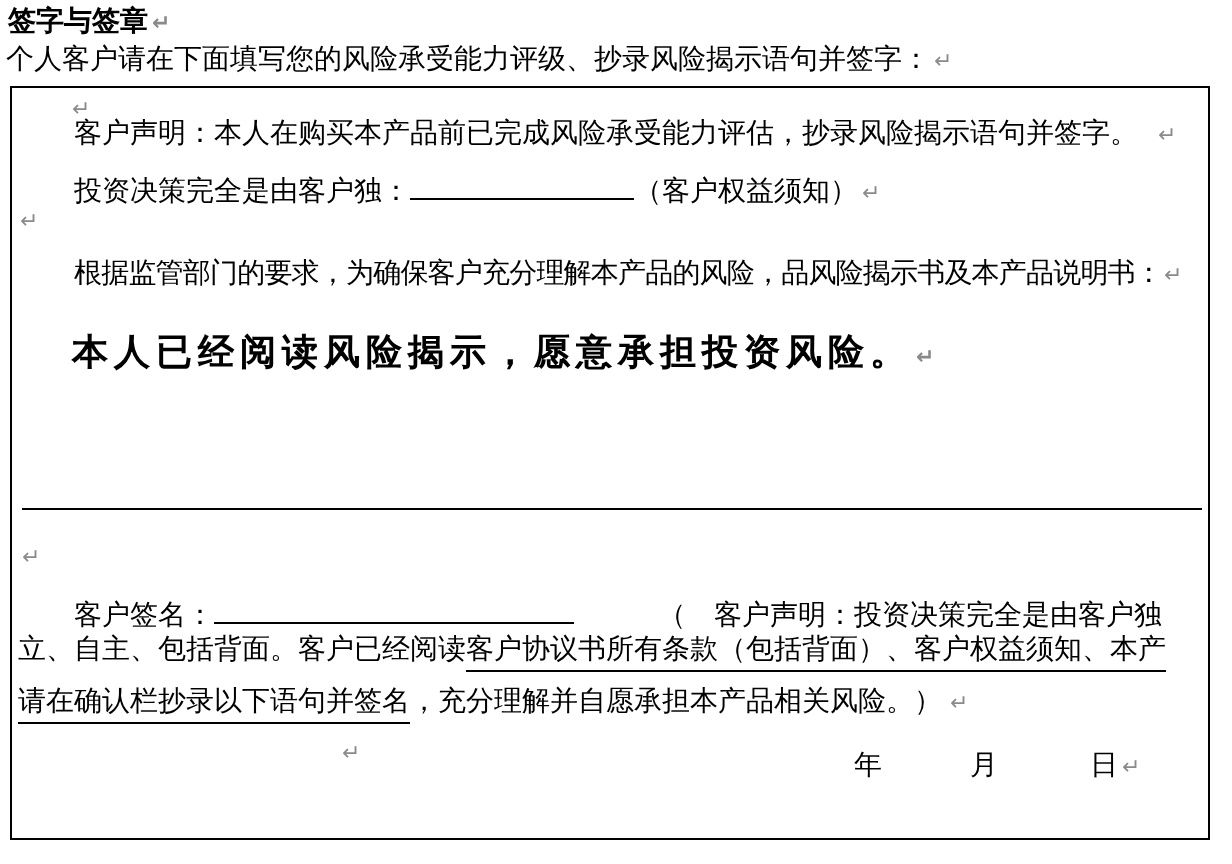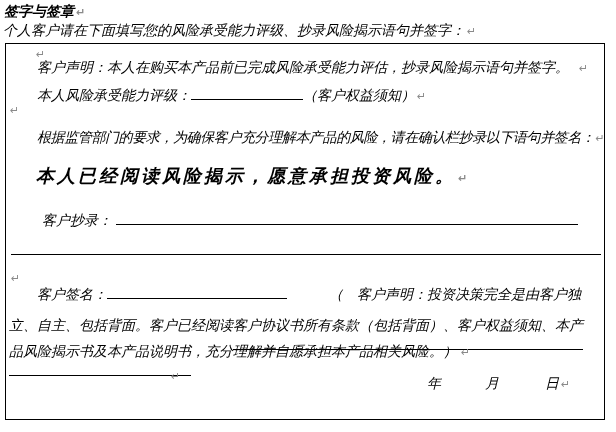--- a/index.html
+++ b/index.html
@@ -3,21 +3,20 @@
 <meta charset="utf-8">
 <style>
   html,body{margin:0;padding:0;background:#fff;}
   .page{
     position:relative;
     width:616px;height:432px;
     background:#fff;
     font-family:"Liberation Serif","DejaVu Serif",serif;
     font-size:14px;color:#000;
     overflow:hidden;
-    font-style:italic;
   }
   .line{position:absolute;white-space:nowrap;line-height:18px;}
   .bold{font-weight:bold;}
   .pilcrow{
     color:#8a8a8a;
     font-family:"DejaVu Sans",sans-serif;
     font-size:11px;
     vertical-align:baseline;
   }
   .pilcrow.inline{margin-left:10px;}
@@ -27,21 +26,21 @@
     width:598px;height:375px;
     border:1.5px solid #000;
     background:#fff;
   }
   .blank{
     display:inline-block;
     border-bottom:1px solid #000;
     height:14px;
     vertical-align:baseline;
   }
-  .u{border-bottom:1px solid #000;padding-bottom:16px;}
+  .u{border-bottom:1px solid #000;padding-bottom:2px;}
   .big-statement{
     font-size:18px;
     font-weight:bold;
     letter-spacing:3px;
     line-height:22px;
     text-align:right;
   }
   .datechar{display:inline-block;}
 </style>
 </head>
@@ -59,51 +58,48 @@
 
   <div class="formbox">
 
     <span class="pilcrow" style="position:absolute;left:30px;top:4px;">↵</span>
 
     <div class="line" style="left:31px;top:15px;">
       <span>客户声明：本人在购买本产品前已完成风险承受能力评估，抄录风险揭示语句并签字。</span><span class="pilcrow inline">↵</span>
     </div>
 
     <div class="line" style="left:31px;top:41px;">
-      <span>本人风险承受能力评级：</span><span class="blank" style="width:112px;"></span><span>（客户权益须知）</span><span class="pilcrow" style="margin-left:2px;">↵</span>
+      <span>投资决策完全是由客户独：</span><span class="blank" style="width:112px;"></span><span>（客户权益须知）</span><span class="pilcrow" style="margin-left:2px;">↵</span>
     </div>
 
     <span class="pilcrow" style="position:absolute;left:4px;top:60px;">↵</span>
 
     <div class="line" style="left:31px;top:85px;letter-spacing:-0.4px;">
-      <span>根据监管部门的要求，为确保客户充分理解本产品的风险，请在确认栏抄录以下语句并签名：</span><span class="pilcrow" style="margin-left:1px;">↵</span>
+      <span>根据监管部门的要求，为确保客户充分理解本产品的风险，品风险揭示书及本产品说明书：</span><span class="pilcrow" style="margin-left:1px;">↵</span>
     </div>
 
     <div class="line big-statement" style="left:30px;top:121px;">
       <span>本人已经阅读风险揭示，愿意承担投资风险。</span><span class="pilcrow" style="letter-spacing:0;margin-left:2px;">↵</span>
     </div>
 
-    <div class="line" style="left:36px;top:166px;">
-      <span>客户抄录：</span><span class="blank" style="width:462px;margin-left:4px;"></span>
-    </div>
 
     <span class="blank" style="position:absolute;left:5px;top:196px;width:590px;"></span>
 
     <span class="pilcrow" style="position:absolute;left:5px;top:228px;">↵</span>
 
-    <div class="line" style="left:31px;top:240px;text-align:center;">
+    <div class="line" style="left:31px;top:253px;text-align:center;">
       <span>客户签名：</span><span class="blank" style="width:180px;"></span><span style="margin-left:42px;">（　客户声明：投资决策完全是由客户独</span>
     </div>
 
     <div class="line" style="left:3px;top:273px;">
       <span>立、自主、包括背面。客户已经阅读</span><span class="u">客户协议书所有条款（包括背面）、客户权益须知、本产</span>
     </div>
 
     <div class="line" style="left:3px;top:299px;">
-      <span class="u">品风险揭示书及本产品说明书</span><span>，充分理解并自愿承担本产品相关风险。）</span><span class="pilcrow" style="margin-left:4px;">↵</span>
+      <span class="u">请在确认栏抄录以下语句并签名</span><span>，充分理解并自愿承担本产品相关风险。）</span><span class="pilcrow" style="margin-left:4px;">↵</span>
     </div>
 
     <span class="pilcrow" style="position:absolute;left:165px;top:326px;">↵</span>
 
     <div class="line" style="left:421px;top:331px;">
       <span class="datechar">年</span><span class="datechar" style="margin-left:44px;">月</span><span class="datechar" style="margin-left:46px;">日</span><span class="pilcrow" style="margin-left:2px;">↵</span>
     </div>
 
   </div>
 </div>

